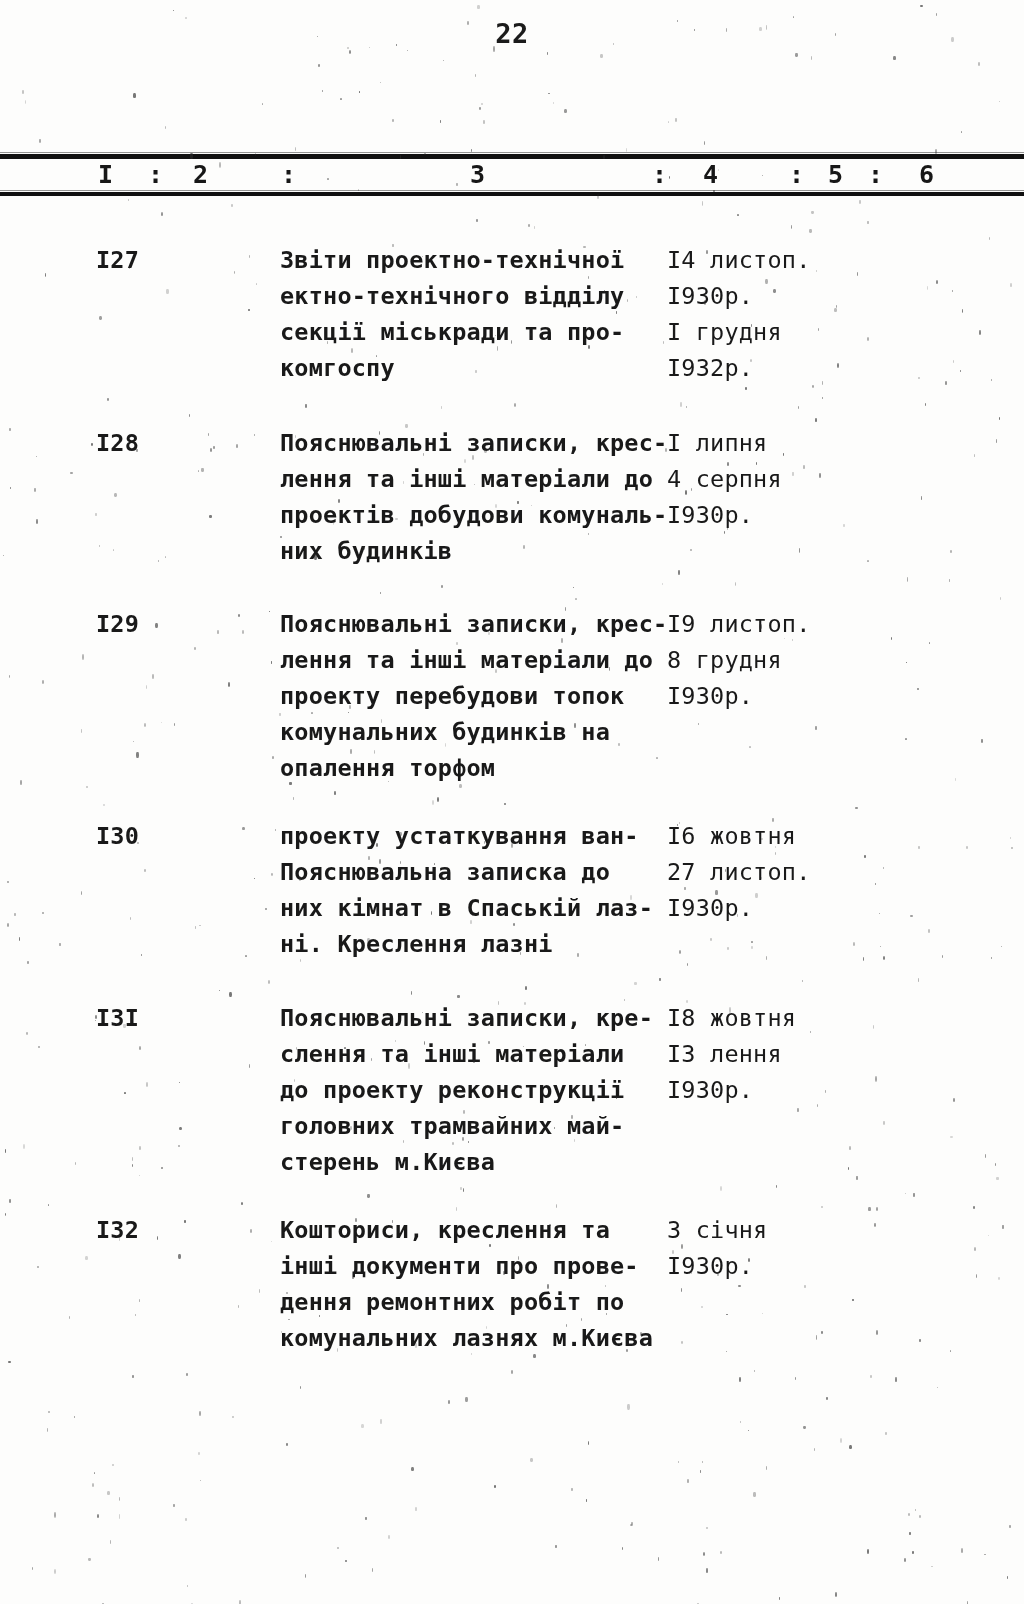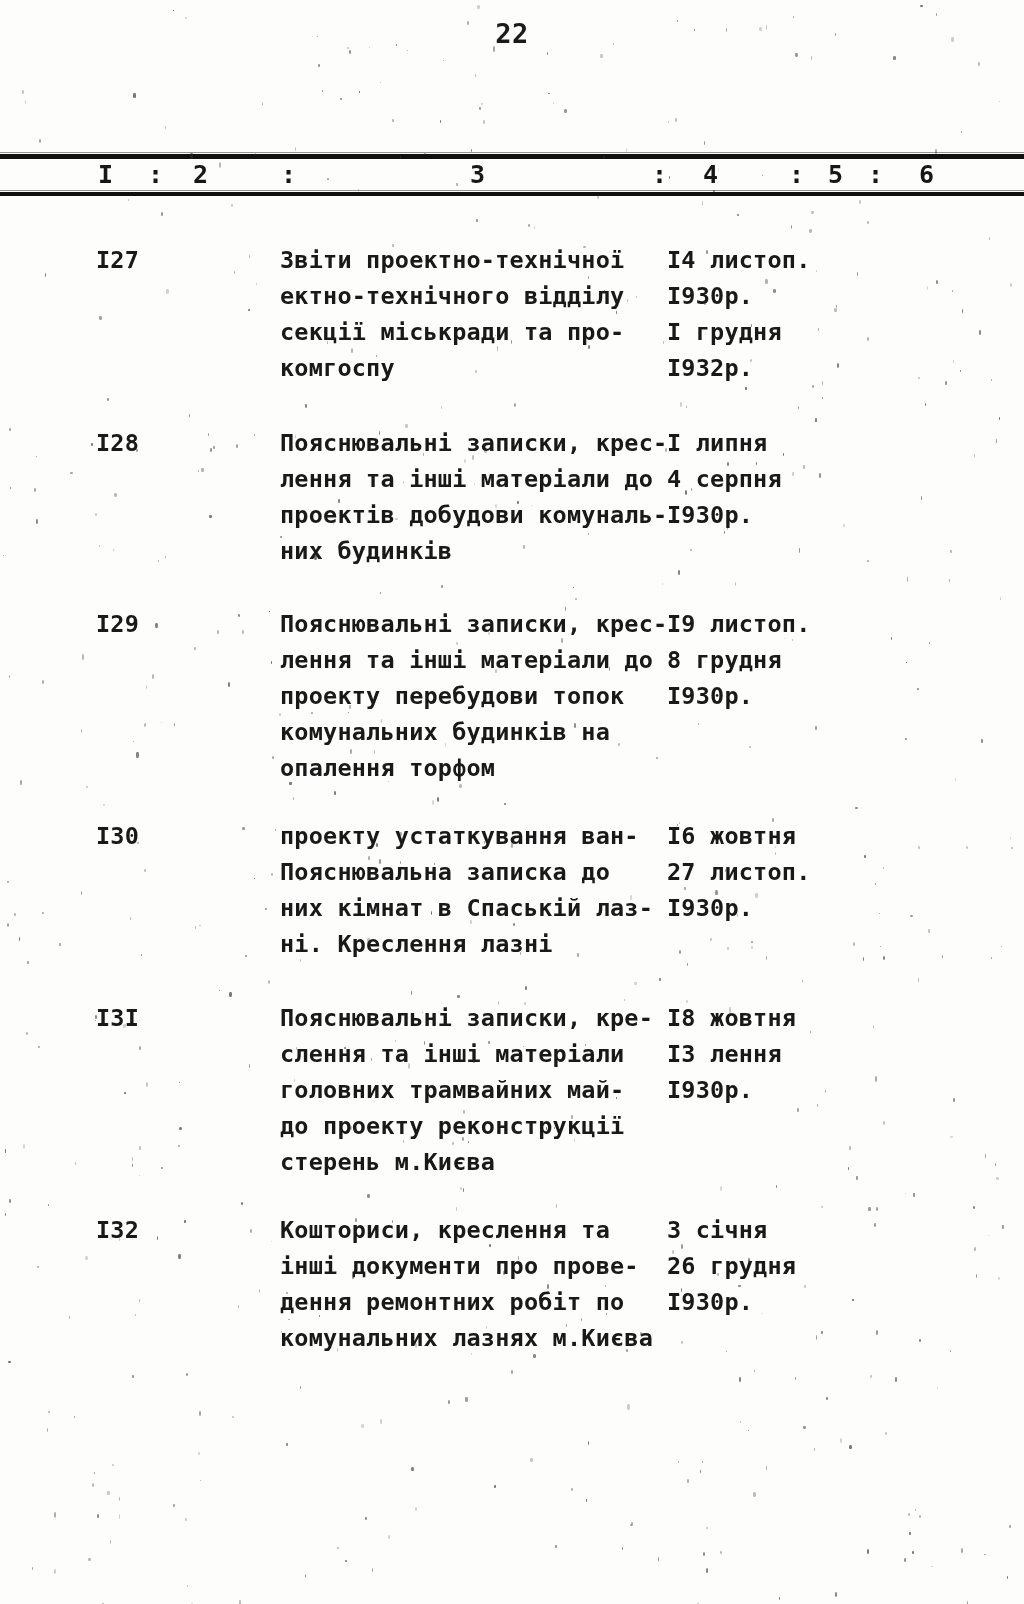--- a/index.html
+++ b/index.html
@@ -121,21 +121,21 @@
   }
   .cell-id    { left: 96px;  width: 170px; }
   .cell-desc  { left: 280px; width: 385px; }
   .cell-dates { left: 667px; width: 300px; }
 
   .cell div { white-space: pre; }
 
   
   .cell-id    { font-weight: 600; }
   .cell-desc  { font-weight: 700; }
-  .cell-dates { font-weight: 700; }
+  .cell-dates { font-weight: 400; }
 </style>
 </head>
 <body>
 
 <div class="page">
 
   <div class="page-number">22</div>
 
   <div class="rule rule-top"></div>
 
@@ -171,27 +171,27 @@
         <div class="cell cell-desc"><div>Пояснювальні записки, крес-</div><div>лення та інші матеріали до</div><div>проекту перебудови топок</div><div>комунальних будинків на</div><div>опалення торфом</div></div>
         <div class="cell cell-dates"><div>I9 листоп.</div><div>8 грудня</div><div>I930р.</div></div>
       </div>
       <div class="row" style="top: 818px;">
         <div class="cell cell-id">I30</div>
         <div class="cell cell-desc"><div>проекту устаткування ван-</div><div>Пояснювальна записка до</div><div>них кімнат в Спаській лаз-</div><div>ні. Креслення лазні</div></div>
         <div class="cell cell-dates"><div>I6 жовтня</div><div>27 листоп.</div><div>I930р.</div></div>
       </div>
       <div class="row" style="top: 1000px;">
         <div class="cell cell-id">I3I</div>
-        <div class="cell cell-desc"><div>Пояснювальні записки, кре-</div><div>слення та інші матеріали</div><div>головних трамвайних май-</div><div>до проекту реконструкції</div><div>стерень м.Києва</div></div>
+        <div class="cell cell-desc"><div>Пояснювальні записки, кре-</div><div>слення та інші матеріали</div><div>до проекту реконструкції</div><div>головних трамвайних май-</div><div>стерень м.Києва</div></div>
         <div class="cell cell-dates"><div>I8 жовтня</div><div>I3 лення</div><div>I930р.</div></div>
       </div>
       <div class="row" style="top: 1212px;">
         <div class="cell cell-id">I32</div>
         <div class="cell cell-desc"><div>Кошториси, креслення та</div><div>інші документи про прове-</div><div>дення ремонтних робіт по</div><div>комунальних лазнях м.Києва</div></div>
-        <div class="cell cell-dates"><div>3 січня</div><div>26 грудня</div><div>I930р.</div></div>
+        <div class="cell cell-dates"><div>3 січня</div><div>I930р.</div></div>
       </div>
     </div>
 
   <div class="speckle" id="speckle">
       <span style="left:849.4px;top:1146.2px;width:2.0px;height:4.0px;opacity:0.45"></span>
       <span style="left:953.3px;top:360.0px;width:1.2px;height:2.5px;opacity:0.33"></span>
       <span style="left:81.6px;top:654.0px;width:2.6px;height:5.7px;opacity:0.49"></span>
       <span style="left:680.8px;top:1340.7px;width:2.2px;height:3.6px;opacity:0.38"></span>
       <span style="left:548.3px;top:92.5px;width:1.5px;height:1.8px;opacity:0.74"></span>
       <span style="left:415.0px;top:1506.6px;width:1.6px;height:4.0px;opacity:0.28"></span>

